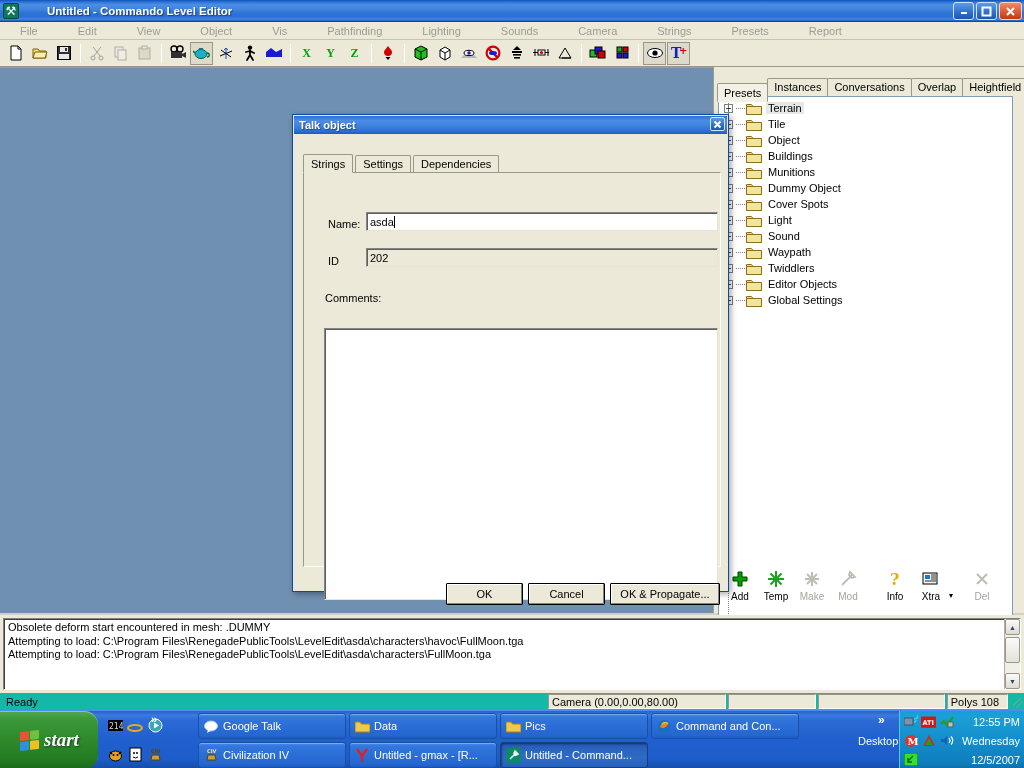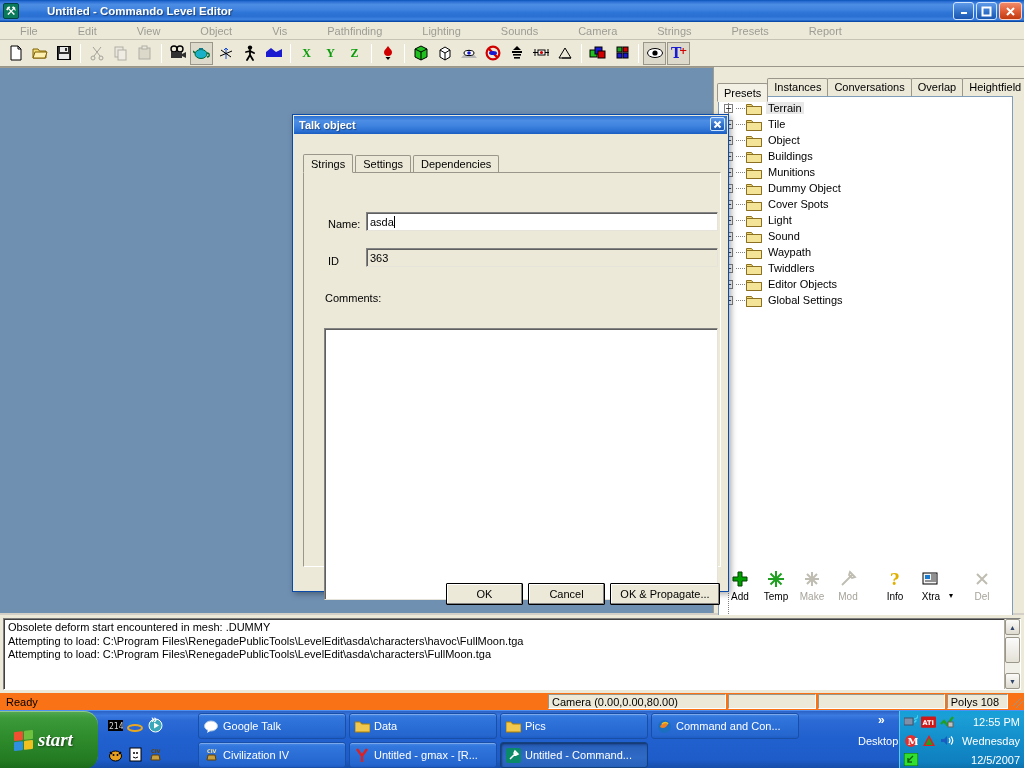--- a/index.html
+++ b/index.html
@@ -178,42 +178,42 @@
   }
   #sbthumb {
     position:absolute; left:0; top:18px; width:15px; height:26px;
     background:linear-gradient(to bottom,#fbfbfb,#e4e1d6);
     border:1px solid #9a968a; border-radius:2px;
   }
 
   
   #statusbar {
     position:absolute; left:0; top:693px; width:1024px; height:17px;
-    background:#f97316; display:flex; align-items:center; font-size:11px;
+    background:#14b8a6; display:flex; align-items:center; font-size:11px;
   }
   .sbpane {
     height:15px; border:1px solid #9a968a; border-right-color:#fff;
     border-bottom-color:#fff; margin-right:2px; padding:0 3px;
     display:flex; align-items:center; background:#ece9d8;
   }
   #sb-ready { padding-left:6px; flex:none; width:548px; }
   #sb-grip { width:14px;height:14px; position:relative; }
 
   
   #taskbar {
     position:absolute; left:0; top:710px; width:1024px; height:58px;
     background: linear-gradient(to bottom,
        #2b61c4 0%, #3b7ae0 8%, #2c6ad6 16%, #2161cf 45%, #1d5cc9 85%, #154da8 100%);
     border-top: 1px solid #4d8ff0;
   }
   #startbtn {
     position:absolute; left:0; top:0; width:98px; height:58px;
     background: linear-gradient(to bottom,#54a954 0%,#3d9a3a 12%,#2f8c2c 45%,#237a22 85%,#1a6a1a 100%);
     border-radius: 0 14px 14px 0;
-    display:flex; align-items:center; padding-left:14px;
+    display:flex; align-items:center; padding-left:20px;
     box-shadow: inset 0 1px 0 rgba(255,255,255,.35);
   }
   #startbtn .flag {
     width:19px;height:19px;margin-right:5px;flex:none;
     display:grid; grid-template-columns:1fr 1fr; grid-template-rows:1fr 1fr;
     gap:1px; transform: skewY(-6deg);
   }
   #startbtn .flag i { display:block; border-radius:1px; }
   #startbtn .txt {
     color:#fff; font-size:19px; font-style:italic; font-weight:bold;
@@ -804,21 +804,21 @@
     <div id="dpane">
       <div class="dlabel" style="left:24px; top:45px;">Name:</div>
       <div class="dfield white" style="left:62px; top:39px; width:352px; height:19px;">
         <span>asda</span>
           <span id="namecaret"></span>
       </div>
       <div id="ibeam"></div>
 
       <div class="dlabel" style="left:24px; top:82px;">ID</div>
       <div class="dfield grey" style="left:62px; top:75px; width:352px; height:19px;">
-        <span>363</span>
+        <span>202</span>
       </div>
 
       <div class="dlabel" style="left:21px; top:119px;">Comments:</div>
       <div id="commentsbox">
         
       </div>
     </div>
 
     <div class="dbtn" style="left:152px; top:448px; width:77px;text-align:right;">OK</div>
     <div class="dbtn" style="left:234px; top:448px; width:77px;">Cancel</div>

